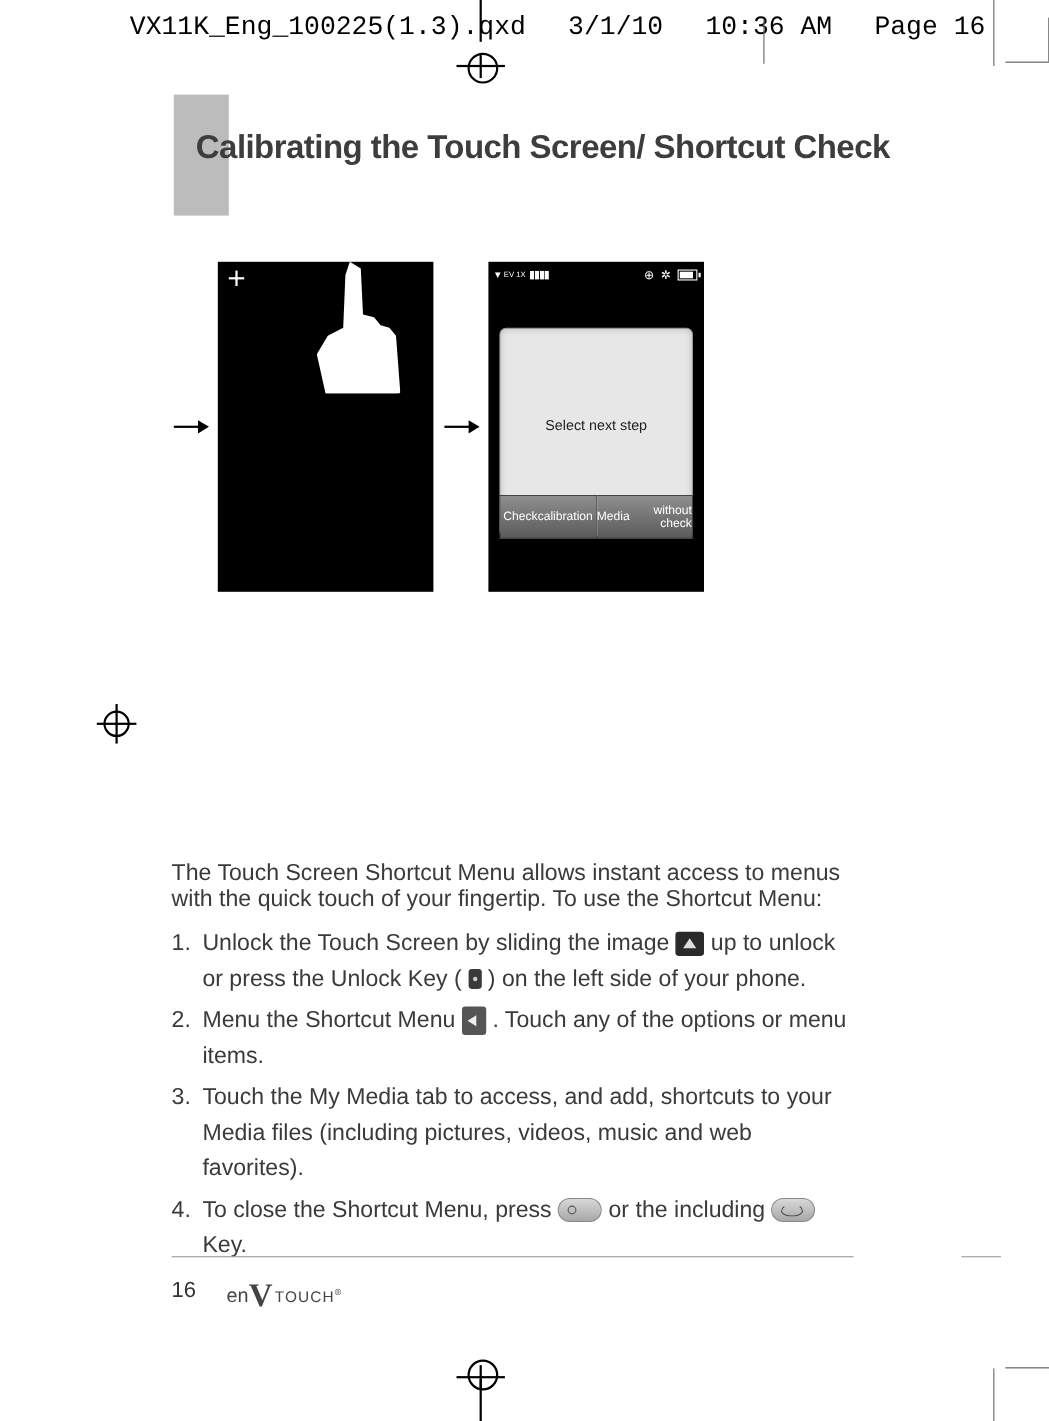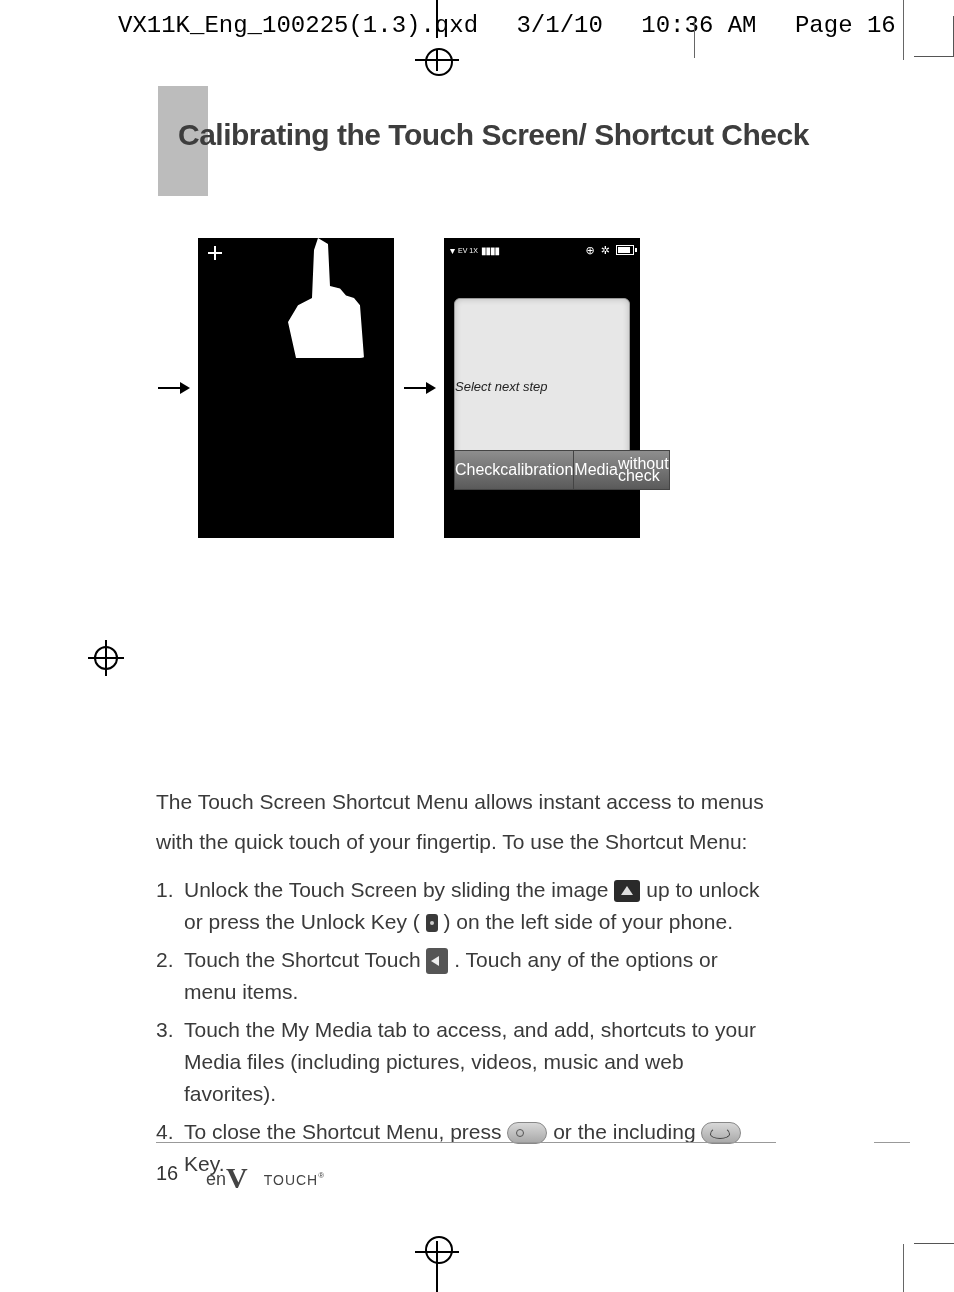--- a/index.html
+++ b/index.html
@@ -65,29 +65,29 @@
   .phone2 .crosshair2::after  { content:""; position:absolute; top:6px; left:0; width:14px; height:2px; background:#fff; }
 
   .phone3 .statusbar { position:absolute; top:4px; left:6px; right:6px; height:16px; display:flex; justify-content:space-between; align-items:center; color:#fff; font-size:10px; }
   .phone3 .bars { display:inline-block; letter-spacing:-1px; }
   .phone3 .bars::before { content:"▮▮▮▮"; font-size:10px; }
   .phone3 .batt { width:18px; height:10px; border:1px solid #fff; position:relative; }
   .phone3 .batt::after { content:""; position:absolute; right:-4px; top:2px; width:2px; height:4px; background:#fff; }
   .phone3 .batt::before { content:""; position:absolute; left:1px; top:1px; width:12px; height:6px; background:#fff; }
 
   .phone3 .dialog { position:absolute; top:60px; left:10px; right:10px; bottom:50px; background:#e7e7e7; border:1px solid #999; border-radius:6px; box-shadow: inset 0 0 6px rgba(0,0,0,.2); }
-  .phone3 .dlg-text { position:absolute; top:80px; left:0; right:0; font-size:13px; color:#222;font-style:italic; }
+  .phone3 .dlg-text { position:absolute; top:80px; left:0; right:0; text-align:center; font-size:13px; color:#222; }
   .phone3 .btns { position:absolute; bottom:48px; left:10px; right:10px; height:40px; display:flex; }
-  .phone3 .btn { flex:1; background:linear-gradient(#8e8e8e,#5a5a5a); color:#fff; font-size:16px; display:flex; align-items:center; justify-content:center; text-align:left; line-height:12px; border:1px solid #444; }
+  .phone3 .btn { flex:1; background:linear-gradient(#8e8e8e,#5a5a5a); color:#fff; font-size:11px; display:flex; align-items:center; justify-content:center; text-align:right; line-height:12px; border:1px solid #444; }
   .phone3 .btn + .btn { border-left:none; }
 
   
   .body { position: absolute; top: 782px; left: 156px; width: 620px; color: #333; }
   .sec-title { font-size: 24px; font-weight: bold; color: #d6006c; margin-bottom: 14px; letter-spacing: -0.5px; }
-  .para { font-size: 21px; line-height: 40px; color: #3a3a3a; margin-bottom: 12px; font-stretch: condensed; }
+  .para { font-size: 21px; line-height: 24px; color: #3a3a3a; margin-bottom: 12px; font-stretch: condensed; }
   ol.steps { list-style: none; counter-reset: step; }
   ol.steps li { counter-increment: step; font-size: 21px; line-height: 32px; color: #3a3a3a; padding-left: 28px; position: relative; margin-bottom: 6px; }
   ol.steps li::before { content: counter(step) "."; position: absolute; left: 0; }
 
   .inline-icon { display:inline-flex; vertical-align:middle; align-items:center; justify-content:center; }
   .icon-up { width:26px; height:22px; background:#2a2a2a; border-radius:3px; position:relative; }
   .icon-up::after { content:""; position:absolute; left:7px; top:6px; border-left:6px solid transparent; border-right:6px solid transparent; border-bottom:9px solid #ddd; }
   .icon-dot { width:12px; height:18px; background:#3a3a3a; border-radius:3px; position:relative; }
   .icon-dot::after { content:""; position:absolute; left:4px; top:7px; width:4px; height:4px; background:#ccc; border-radius:50%; }
   .icon-back { width:22px; height:26px; background:#555; border-radius:3px; position:relative; }
@@ -95,21 +95,21 @@
   .icon-pill { width:40px; height:22px; background:linear-gradient(#d8d8d8,#a8a8a8); border:1px solid #888; border-radius:11px; position:relative; }
   .icon-pill .c { position:absolute; left:8px; top:6px; width:8px; height:8px; border:1px solid #555; border-radius:50%; }
   .icon-pill.ext .curl { position:absolute; left:8px; top:4px; width:20px; height:12px; border:1.5px solid #444; border-radius:50% 50% 50% 50% / 60% 60% 40% 40%; border-top-color:transparent; }
 
   
   .footer-rule { position:absolute; left:156px; top:1142px; width:620px; height:1px; background:#999; }
   .right-rule  { position:absolute; left:874px; top:1142px; width:36px; height:1px; background:#999; }
   .page-num { position:absolute; left:156px; top:1162px; font-size:20px; color:#333; }
   .logo { position:absolute; left:206px; top:1158px; font-size:18px; color:#444; font-weight:400; letter-spacing:0; }
   .logo .v { font-size:30px; font-weight:700; font-family:Georgia, 'Times New Roman', serif; display:inline-block; transform:translateY(3px); }
-  .logo .touch { font-size:14px; letter-spacing:1px; margin-left:16px; }
+  .logo .touch { font-size:14px; letter-spacing:1px; margin-left:2px; }
   .logo .r { font-size:8px; vertical-align:super; }
 
 </style>
 </head>
 <body>
 
 <div class="page">
 
   <div class="proof-header">
     <span>VX11K_Eng_100225(1.3).qxd</span>
@@ -181,21 +181,21 @@
 
     <ol class="steps">
       <li>
         <span>Unlock the Touch Screen by sliding the image</span>
         <span class="inline-icon icon-up"></span>
         <span>up to unlock or press the Unlock Key (</span>
         <span class="inline-icon icon-dot"></span>
         <span>) on the left side of your phone.</span>
       </li>
       <li>
-        <span>Touch the Shortcut Touch</span>
+        <span>Menu the Shortcut Menu</span>
         <span class="inline-icon icon-back"></span>
         <span>. Touch any of the options or menu items.</span>
       </li>
       <li>Touch the My Media tab to access, and add, shortcuts to your Media files (including pictures, videos, music and web favorites).</li>
       <li>
         <span>To close the Shortcut Menu, press</span>
         <span class="inline-icon icon-pill">
             <span class="c"></span>
           </span>
         <span>or the including</span>

